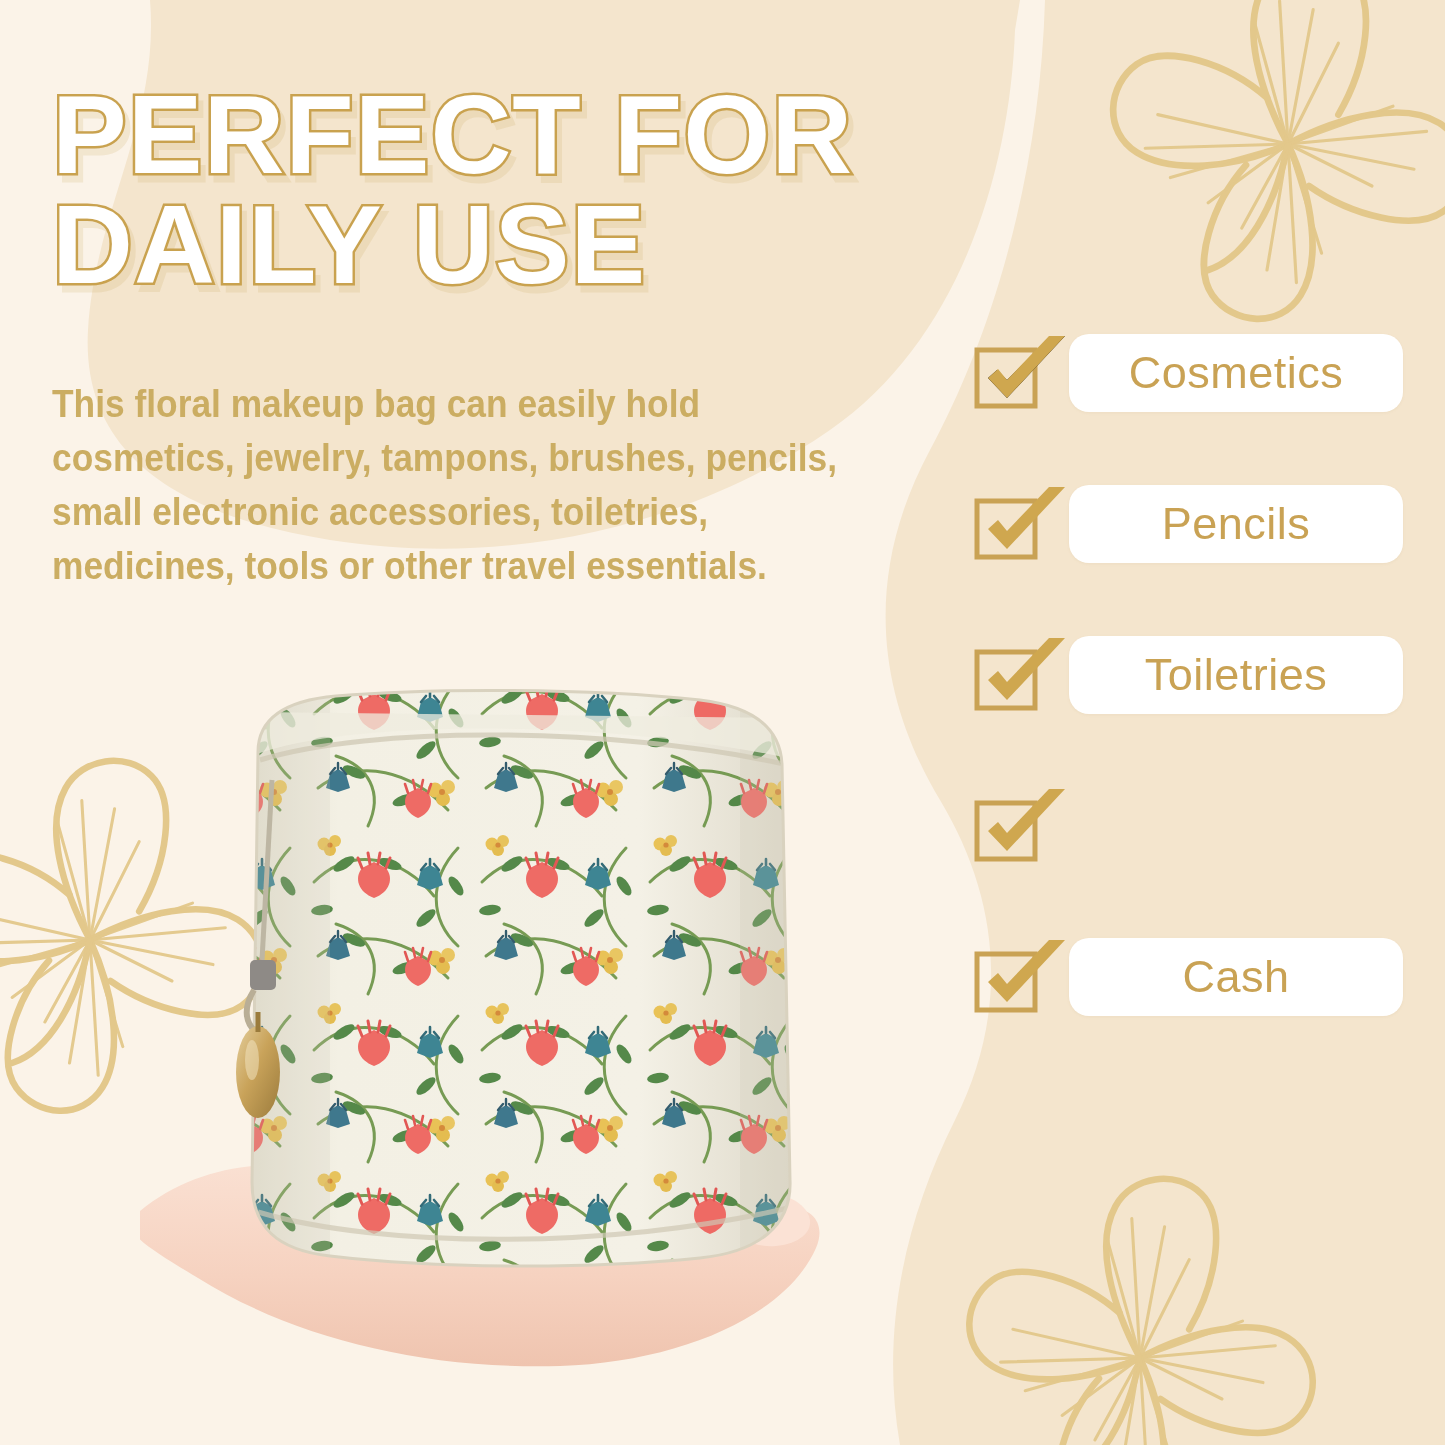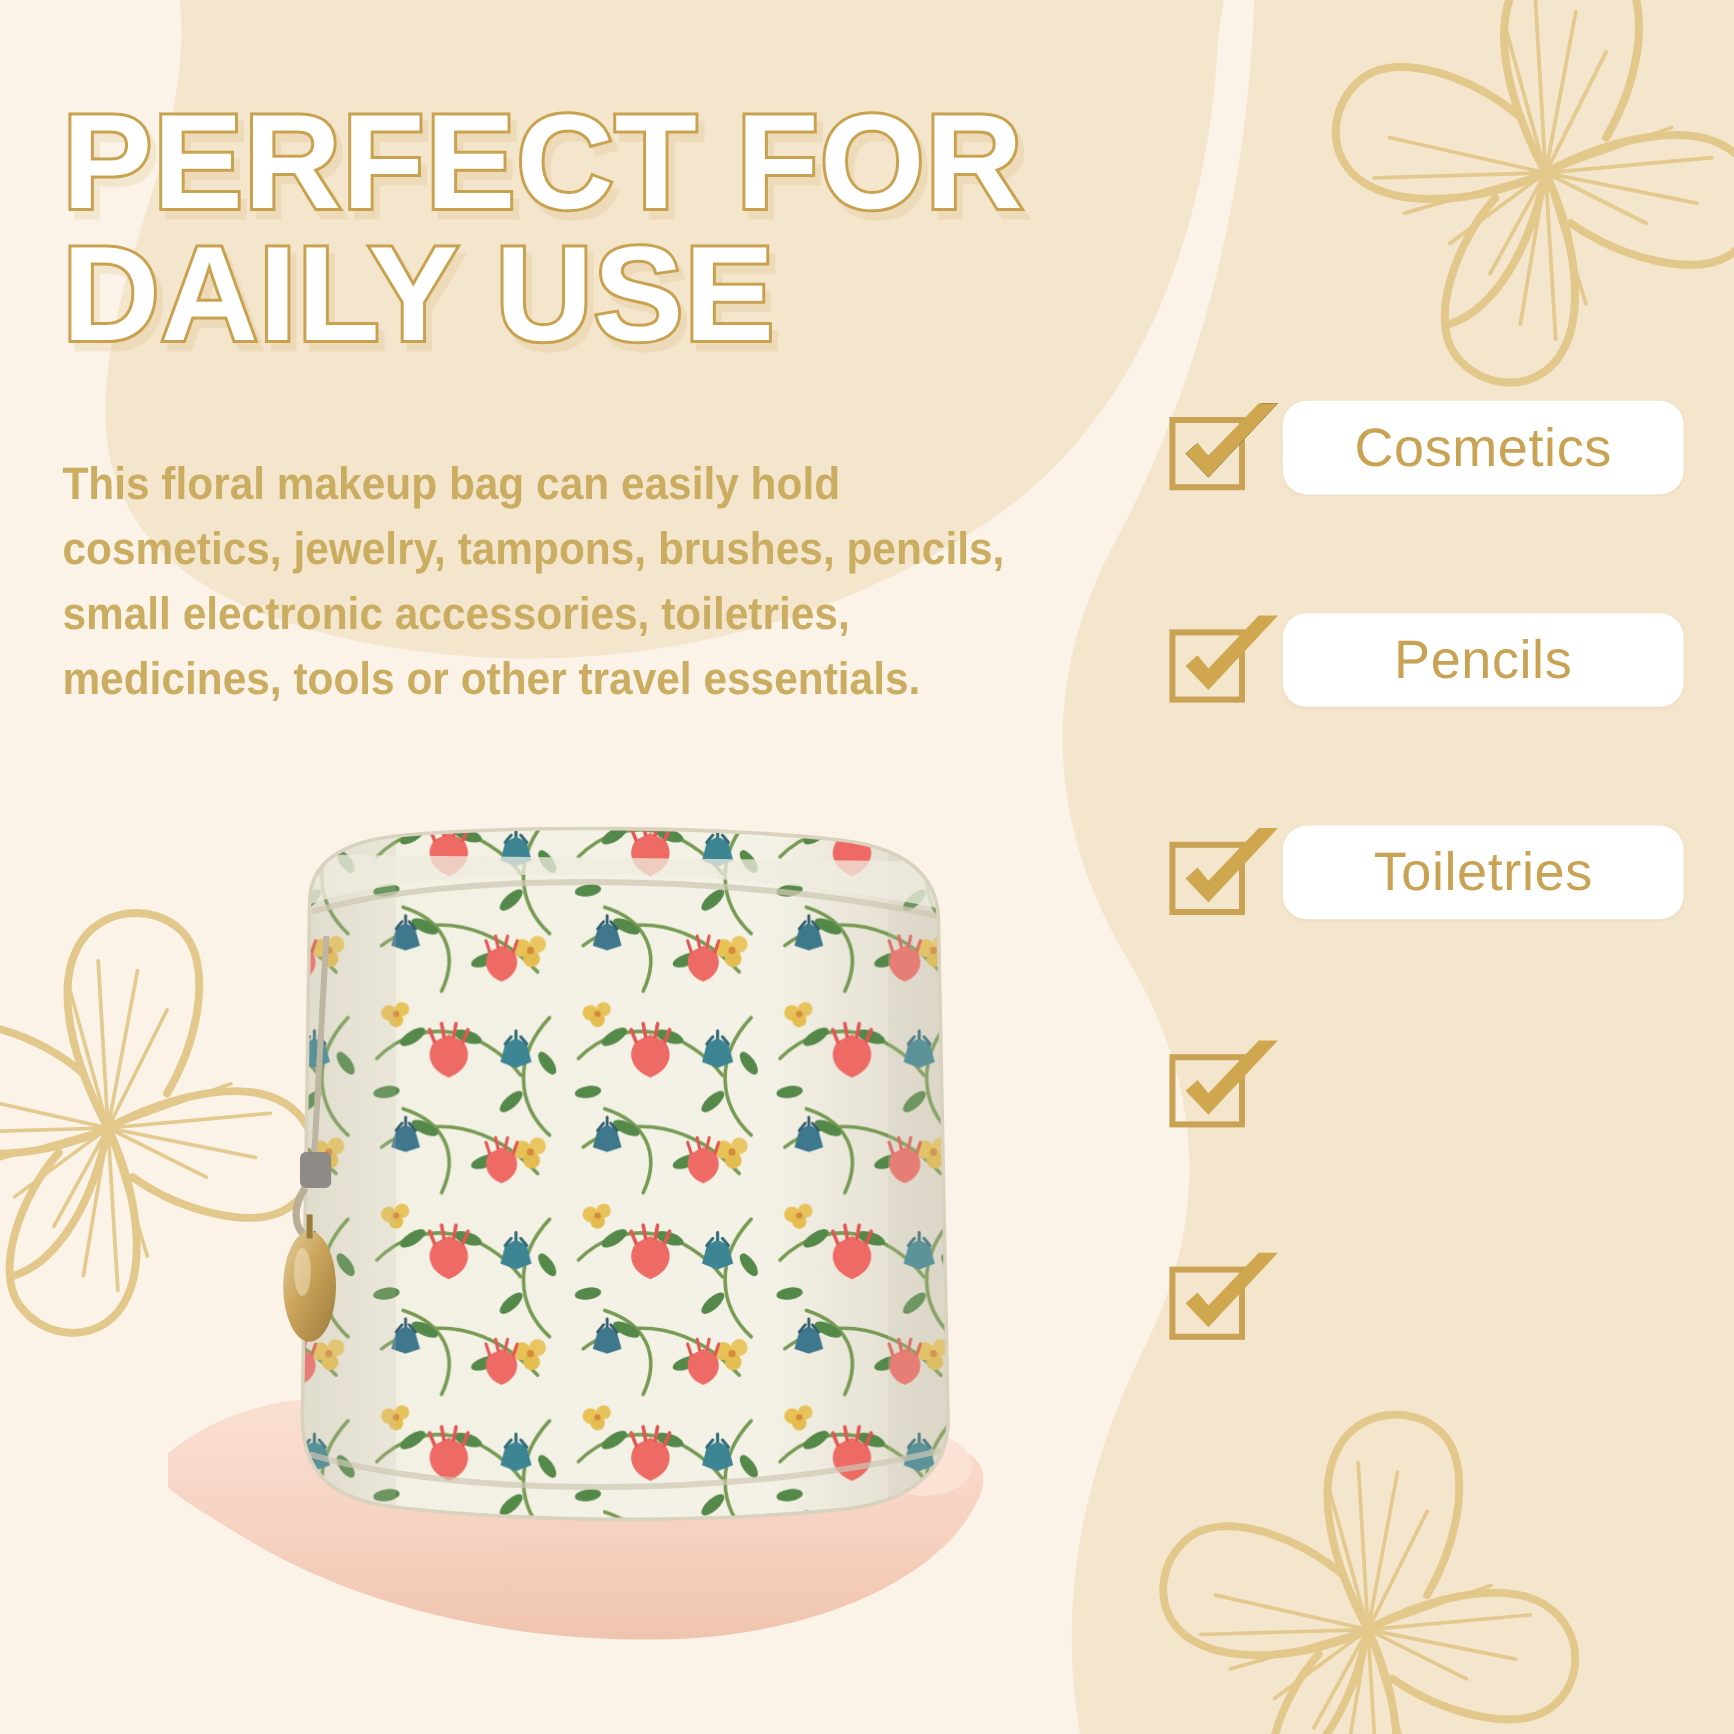--- a/index.html
+++ b/index.html
@@ -44,21 +44,21 @@
     font-size:38px; line-height:1.42; font-weight:700;
     color:#CBAD62;
     font-stretch:condensed;
     transform:scaleX(0.93); transform-origin:left top;
   }
 
   
   .checklist{
     position:absolute; right:42px; top:334px;
     width:430px;
-    display:flex; flex-direction:column; gap:99px;
+    display:flex; flex-direction:column; gap:73px;
   }
   .check-row{ display:flex; align-items:center; gap:0; height:78px; }
   .check-box{ position:relative; width:96px; height:78px; flex:0 0 96px; }
   .check-box svg{ position:absolute; left:0; top:0; width:96px; height:78px; }
   .pill{
     flex:1 1 auto; height:78px;
     background:#FFFFFF; border-radius:20px;
     display:flex; align-items:center; justify-content:center;
     color:#C9A254; font-size:45px; letter-spacing:0.5px;
     box-shadow:0 1px 3px rgba(190,160,110,0.10);
@@ -365,17 +365,18 @@
     </div>
 
 
     <div class="check-row">
       <span class="check-box">
         <svg viewBox="0 0 96 78">
           <rect x="4" y="16" width="58" height="56" fill="none" stroke="#C9A254" stroke-width="5"></rect>
           <path d="M15,44 L34,64 L92,2 L76,2 L34,46 L25,35 Z" fill="#CFA74F"></path>
         </svg>
       </span>
+      <span class="pill">Cash</span>
     </div>
 
   </div>
 
 </div>
 
 </body></html>

